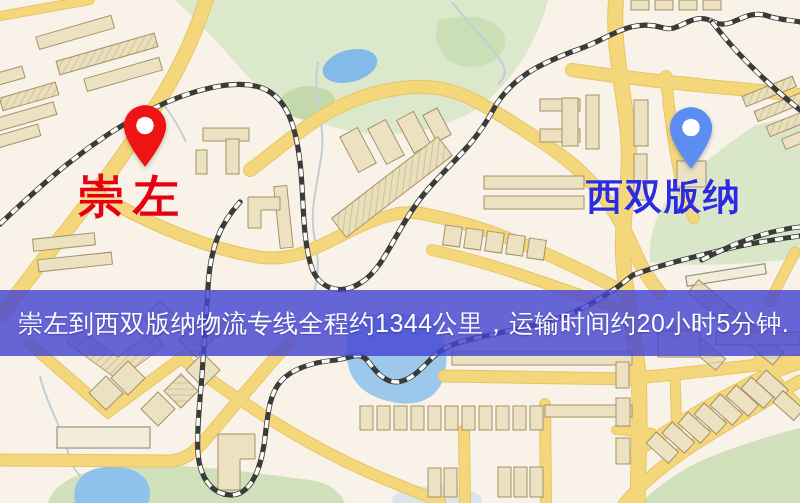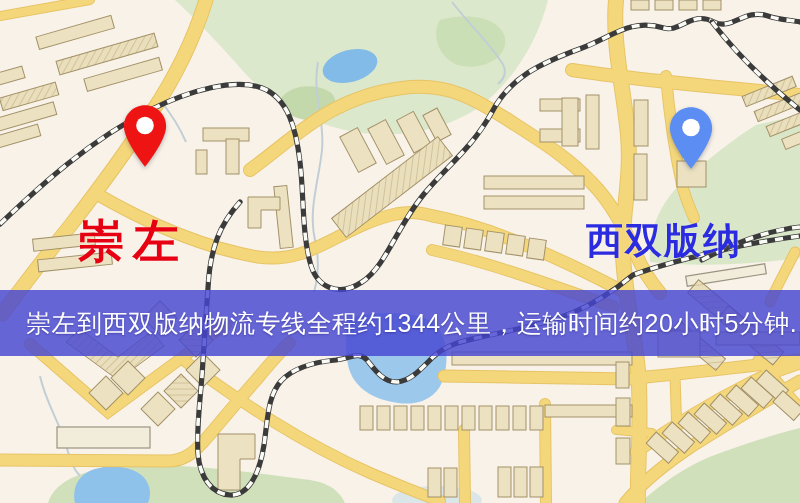--- a/index.html
+++ b/index.html
@@ -7,26 +7,26 @@
          font-family:"Liberation Sans",sans-serif;background:#f8f2e8;}
   .map-svg{position:absolute;left:0;top:0;filter:blur(.35px);}
   .bldg{fill:#ece2c2;stroke:#a39168;stroke-width:1;}
   .bldg-h{fill:url(#hatch);stroke:#a39168;stroke-width:1;}
   .bldg-light{fill:#f2ecdb;stroke:#9b9382;stroke-width:1.2;}
   .rail-a{fill:none;stroke:#3b3b3b;stroke-width:5.2;stroke-linecap:round;}
   .rail-b{fill:none;stroke:#fbfbf6;stroke-width:3.6;stroke-dasharray:8 8;}
   .stream{fill:none;stroke:#c2ced6;stroke-width:2;}
   .pin{position:absolute;width:46px;height:66px;filter:drop-shadow(0 2px 2px rgba(40,40,60,.3));}
   .pin svg{width:100%;height:100%;display:block;}
-  .city-label{position:absolute;font-family:Liberation Sans, sans-serif;font-weight:700;
-              white-space:nowrap;line-height:1;text-shadow:0 0 2px rgba(255,255,255,.5);margin-top:44px;}
+  .city-label{position:absolute;font-family:Liberation Serif, serif;font-weight:700;
+              white-space:nowrap;line-height:1;text-shadow:0 0 2px rgba(255,255,255,.5);}
   .label-origin{left:78px;top:174px;font-size:46px;letter-spacing:9px;}
   .label-dest{left:586px;top:178px;font-size:37px;letter-spacing:2px;}
   .banner{position:absolute;left:0;top:290px;width:800px;height:66px;
-          display:flex;align-items:center;box-sizing:border-box;padding-left:26px;}
+          display:flex;align-items:center;box-sizing:border-box;padding-left:18px;}
   .banner-text{font-size:25px;letter-spacing:.5px;text-shadow:0 1px 2px rgba(10,10,90,.35);}
 </style>
 </head>
 <body>
 
 <div class="stage">
 
   <svg class="map-svg" width="800" height="503" viewBox="0 0 800 503">
     <defs>
       <pattern id="hatch" width="6" height="6" patternUnits="userSpaceOnUse" patternTransform="rotate(45)">

